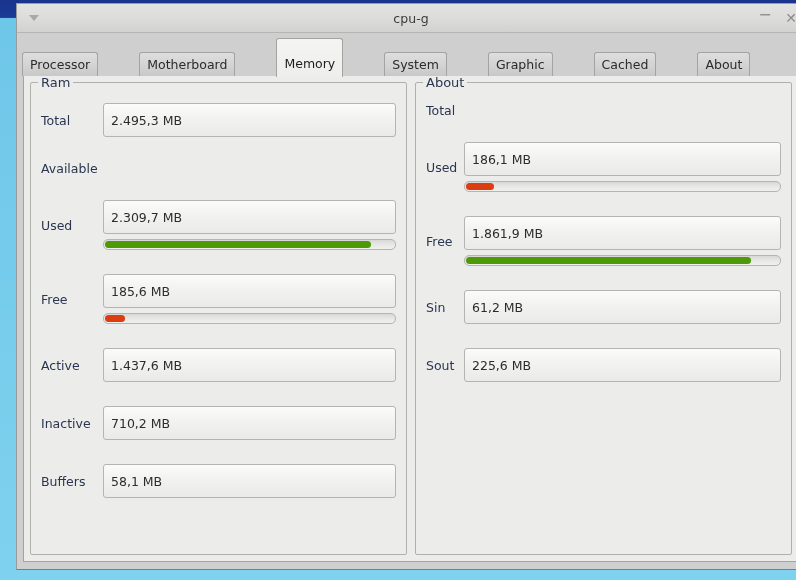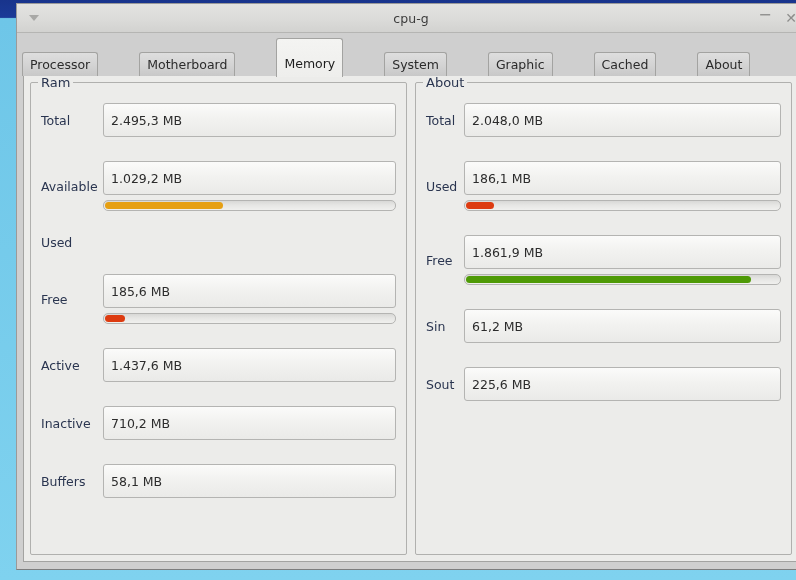--- a/index.html
+++ b/index.html
@@ -246,29 +246,29 @@
         <div class="gb-legend">Ram</div>
         <div class="gb-inner" id="ram-rows">
             <div class="row">
               <div class="lbl">Total</div>
               <div class="fieldcol">
                 <div class="textfield">2.495,3 MB</div>
               </div>
             </div>
             <div class="row">
               <div class="lbl">Available</div>
-              <div class="fieldcol">
-                <div class="textfield">1.029,2 MB</div>
+            </div>
+            <div class="row">
+              <div class="lbl">Used</div>
+              <div class="fieldcol">
+                <div class="textfield">2.309,7 MB</div>
                 <div class="pbar">
-                  <div class="fill" style="width: 41%; background: linear-gradient(rgb(230, 160, 20) 0%, rgb(230, 160, 20) 100%);"></div>
+                  <div class="fill" style="width: 92%; background: linear-gradient(rgb(78, 154, 6) 0%, rgb(78, 154, 6) 100%);"></div>
                 </div>
               </div>
-            </div>
-            <div class="row">
-              <div class="lbl">Used</div>
             </div>
             <div class="row">
               <div class="lbl">Free</div>
               <div class="fieldcol">
                 <div class="textfield">185,6 MB</div>
                 <div class="pbar">
                   <div class="fill" style="width: 7%; background: linear-gradient(rgb(221, 59, 16) 0%, rgb(221, 59, 16) 100%);"></div>
                 </div>
               </div>
             </div>
@@ -291,23 +291,20 @@
               </div>
             </div>
           </div>
       </div>
 
       <div class="groupbox">
         <div class="gb-legend">About</div>
         <div class="gb-inner" id="swap-rows">
             <div class="row swap">
               <div class="lbl">Total</div>
-              <div class="fieldcol">
-                <div class="textfield">2.048,0 MB</div>
-              </div>
             </div>
             <div class="row swap">
               <div class="lbl">Used</div>
               <div class="fieldcol">
                 <div class="textfield">186,1 MB</div>
                 <div class="pbar">
                   <div class="fill" style="width: 9%; background: linear-gradient(rgb(221, 59, 16) 0%, rgb(221, 59, 16) 100%);"></div>
                 </div>
               </div>
             </div>

